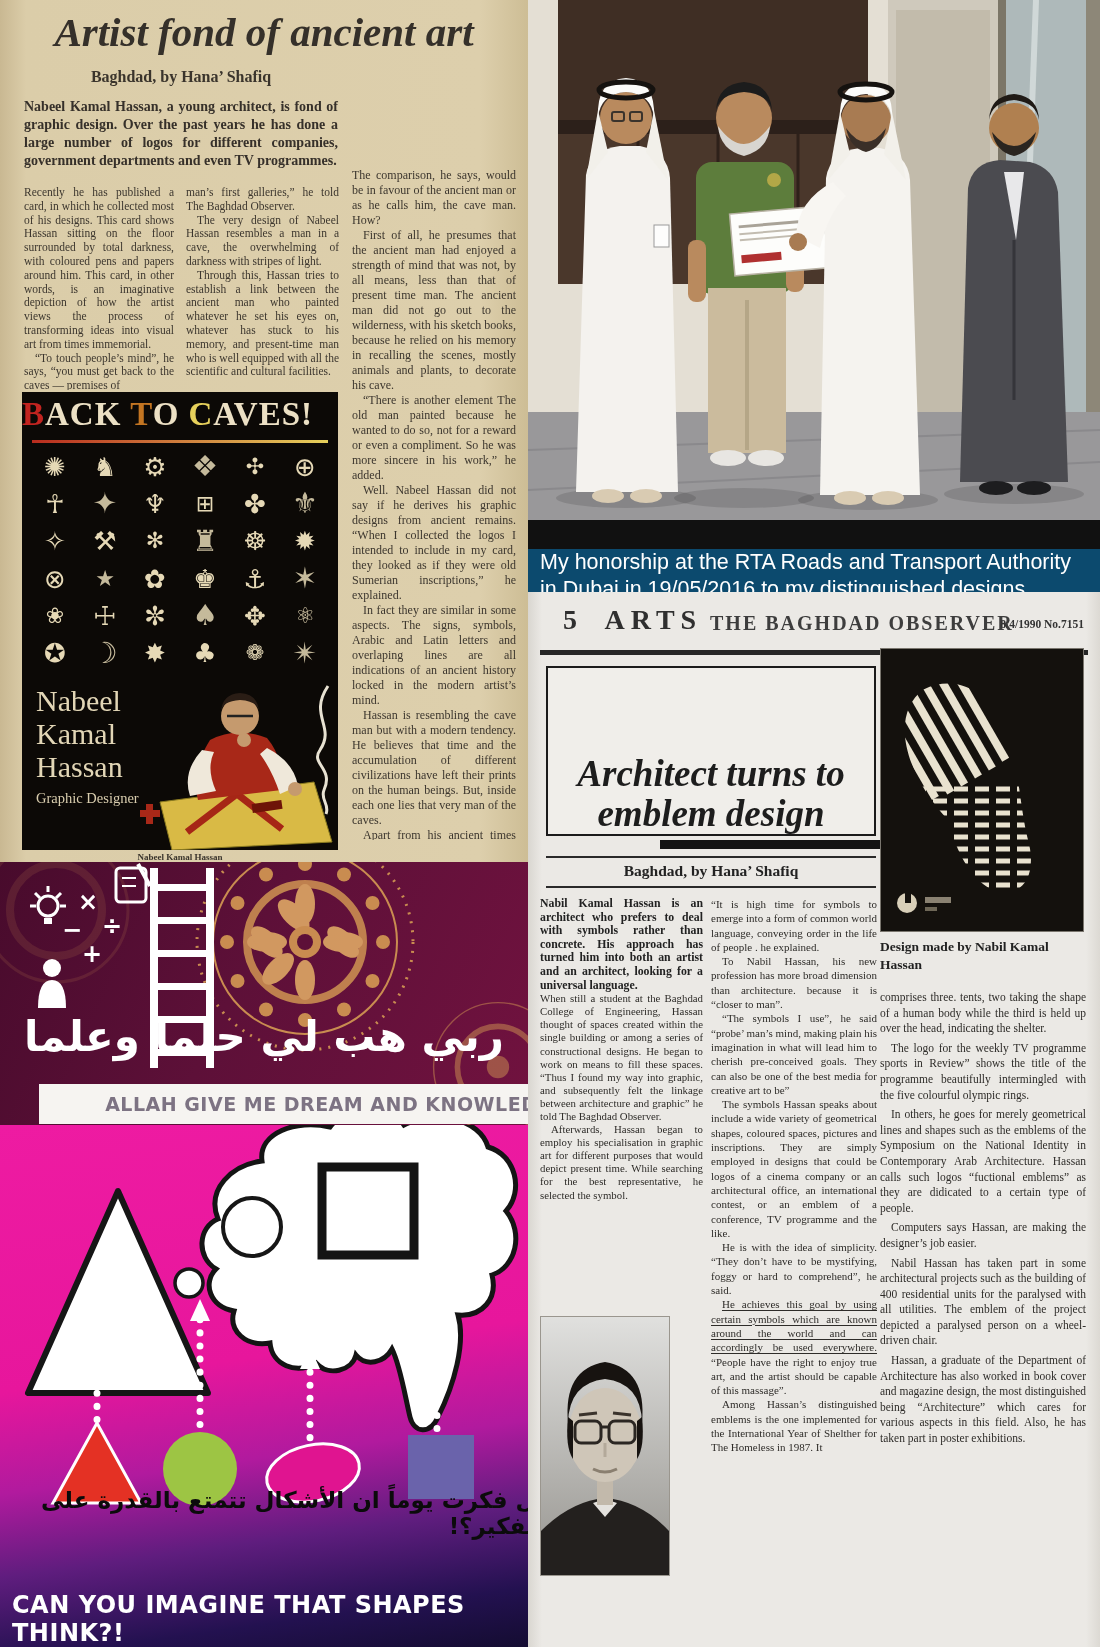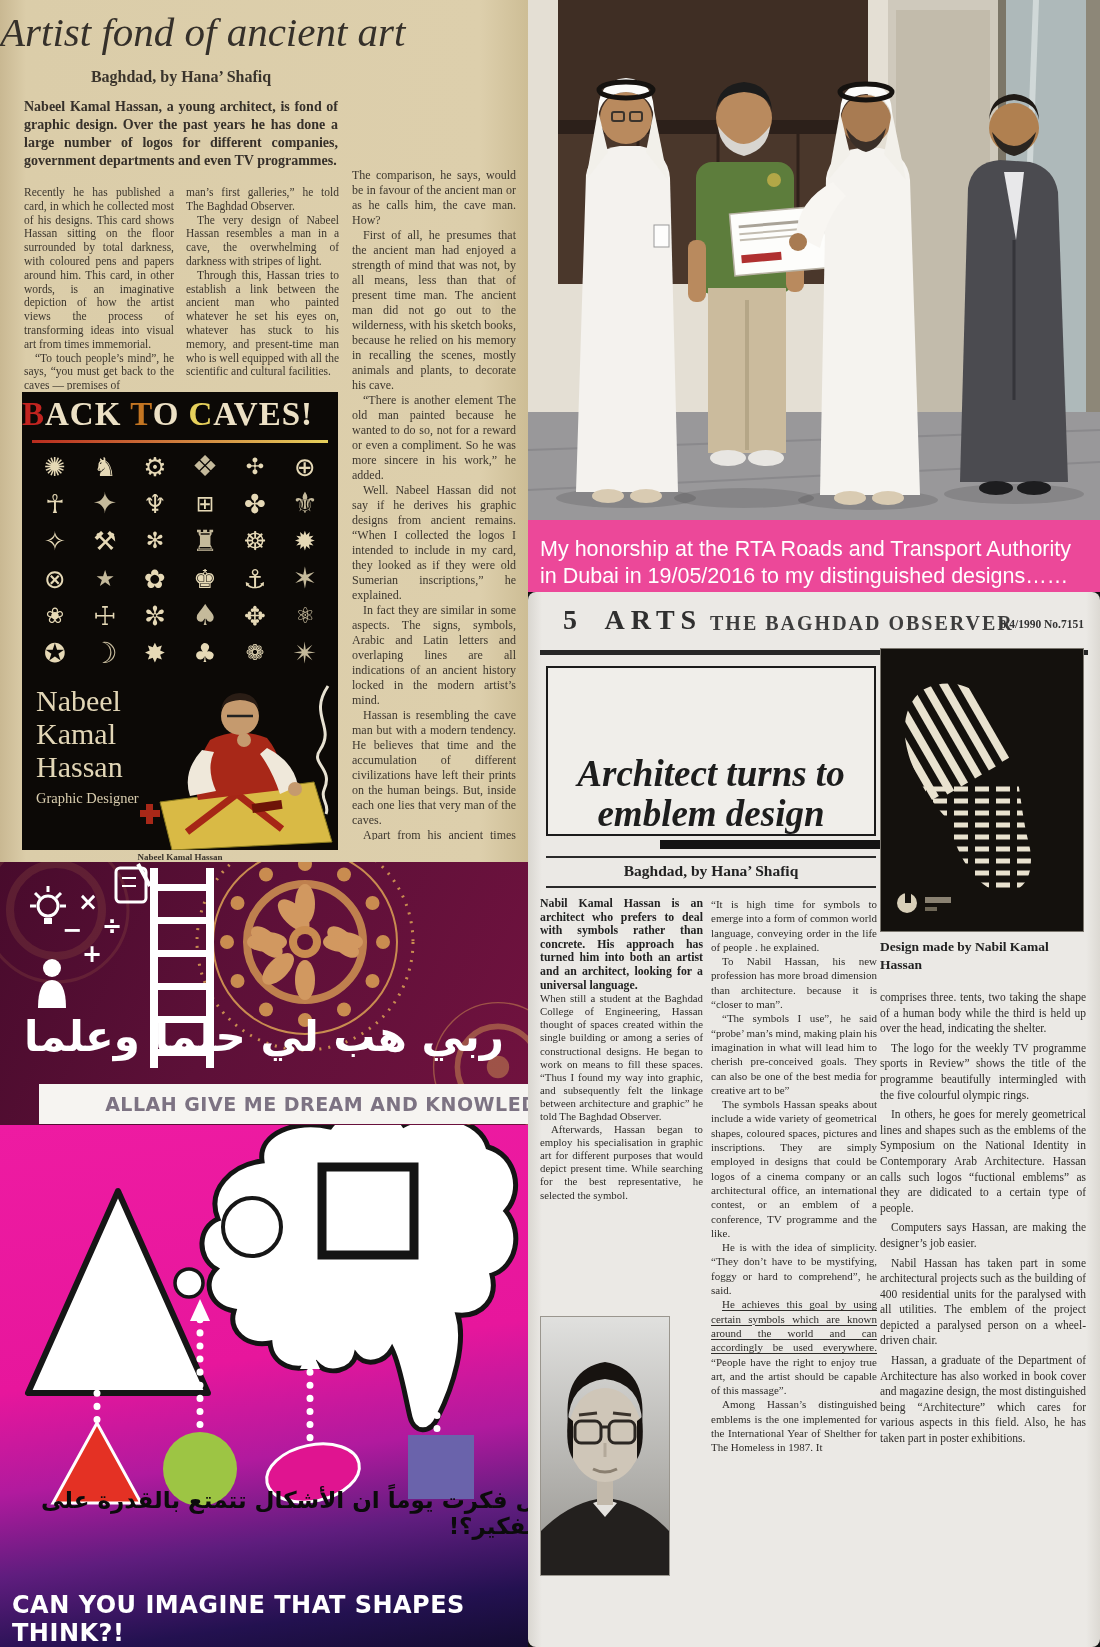--- a/index.html
+++ b/index.html
@@ -3,21 +3,21 @@
 <meta charset="utf-8">
 <style>
   html,body{margin:0;padding:0;background:#222;}
   .canvas{position:relative;width:1100px;height:1647px;overflow:hidden;background:#111;
           font-family:"Liberation Serif", serif;}
   .abs{position:absolute;}
 
   
   .article1{left:0;top:0;width:528px;height:862px;
     background:linear-gradient(90deg,#c9b892 0,#dbcda9 26px,#ddcfac 480px,#cdbd95 528px);overflow:hidden;}
-  .a1-title{left:0;top:8px;width:528px;font-size:41px;font-weight:normal;font-style:italic;
+  .a1-title{left:0;top:8px;width:528px;text-align:center;font-size:41px;font-weight:bold;font-style:italic;
     color:#35302a;letter-spacing:0;}
   .a1-byline{left:22px;top:68px;width:318px;text-align:center;font-weight:bold;font-size:16px;color:#3a342c;}
   .a1-lead{left:24px;top:98px;width:314px;font-weight:bold;font-size:14px;line-height:18px;text-align:justify;color:#36302a;}
   .a1-col{font-size:11.5px;line-height:13.8px;text-align:justify;color:#3c362e;overflow:hidden;}
   .a1-col p,.np-col p{margin:0;text-indent:11px;}
   .a1-col p:first-child,.np-col p:first-child{text-indent:0;}
   .a1-col1{left:24px;top:186px;width:150px;height:204px;}
   .a1-col2{left:186px;top:186px;width:153px;height:204px;}
   .a1-col3{left:352px;top:168px;width:164px;height:672px;font-size:12px;line-height:15px;}
   .a1-poster-caption{left:22px;top:852px;width:316px;text-align:center;font-size:9px;font-weight:bold;color:#3a342c;}
@@ -49,25 +49,25 @@
   .poster-shapes{left:0;top:1125px;width:528px;height:522px;overflow:hidden;
     background:linear-gradient(172deg,#ee1ba2 0%,#e7169c 45%,#b11a9e 62%,#5f1d7e 76%,#231150 90%,#140c31 100%);}
   .ps-arabic{left:0;top:362px;width:520px;text-align:right;direction:rtl;
     font-family:"DejaVu Sans",sans-serif;font-weight:bold;font-size:23px;color:#0b0b0b;padding-left:32px;}
   .ps-english{left:12px;top:466px;width:510px;font-family:"DejaVu Sans",sans-serif;
     font-weight:bold;font-size:24px;color:#ffffff;letter-spacing:.5px;}
 
   
   .right-col{left:528px;top:0;width:572px;height:1647px;}
   .rta-photo{left:0;top:0;width:572px;height:520px;overflow:hidden;background:#d9d3c6;}
-  .rta-caption{left:0;top:520px;width:572px;height:72px;background:#ec4899;box-sizing:border-box;padding:16px 12px;}
+  .rta-caption{left:0;top:549px;width:572px;height:72px;background:#0c4a6e;box-sizing:border-box;padding:0 12px;}
   .rta-caption div{font-family:"Liberation Sans",sans-serif;font-size:21.5px;line-height:27px;color:#fff;}
 
   
-  .np2{left:0;top:592px;width:572px;height:1055px;background:linear-gradient(90deg,#d9d6d0 0,#ebe9e5 14px,#ebe9e5 558px,#dcd9d3 572px);overflow:hidden;border-radius:8px;}
+  .np2{left:0;top:592px;width:572px;height:1055px;background:linear-gradient(90deg,#d9d6d0 0,#ebe9e5 14px,#ebe9e5 558px,#dcd9d3 572px);overflow:hidden;}
   .np2-section{left:35px;top:12px;font-weight:bold;font-size:28px;letter-spacing:6px;word-spacing:10px;color:#2f2f2f;}
   .np2-masthead{left:182px;top:20px;font-weight:bold;font-size:20px;letter-spacing:2px;color:#3d3d3d;}
   .np2-issue{right:16px;top:26px;font-weight:bold;font-size:11.5px;color:#333;}
   .np2-rule{left:12px;top:58px;width:548px;height:5px;background:#262626;}
   .np2-hbox{left:18px;top:74px;width:330px;height:170px;border:2.5px solid #1b1b1b;background:#f0eeea;box-sizing:border-box;
     display:flex;align-items:flex-end;justify-content:center;}
   .np2-headline{font-style:italic;font-weight:bold;font-size:37px;line-height:1.08;color:#1d1d1d;text-align:center;padding:0 8px;}
   .np2-hshadow{left:132px;top:248px;width:222px;height:9px;background:#141414;}
   .np2-brule1{left:18px;top:264px;width:330px;height:2px;background:#2a2a2a;}
   .np2-byline{left:18px;top:270px;width:330px;text-align:center;font-weight:bold;font-size:15.5px;color:#222;}

